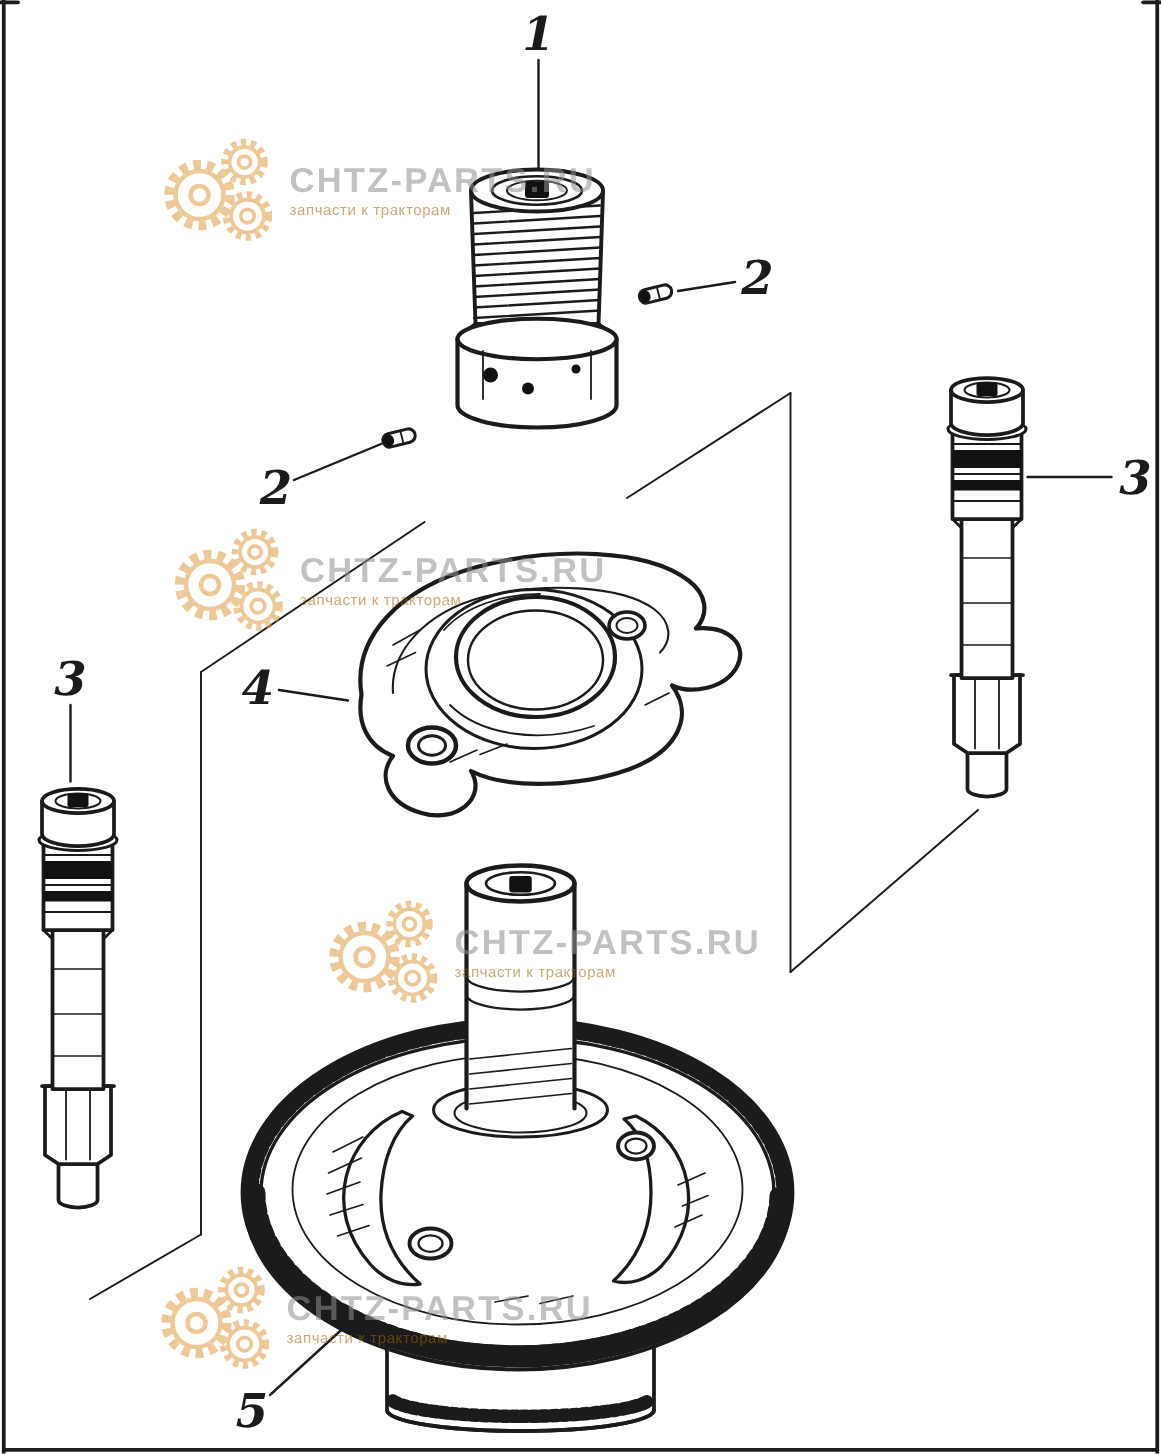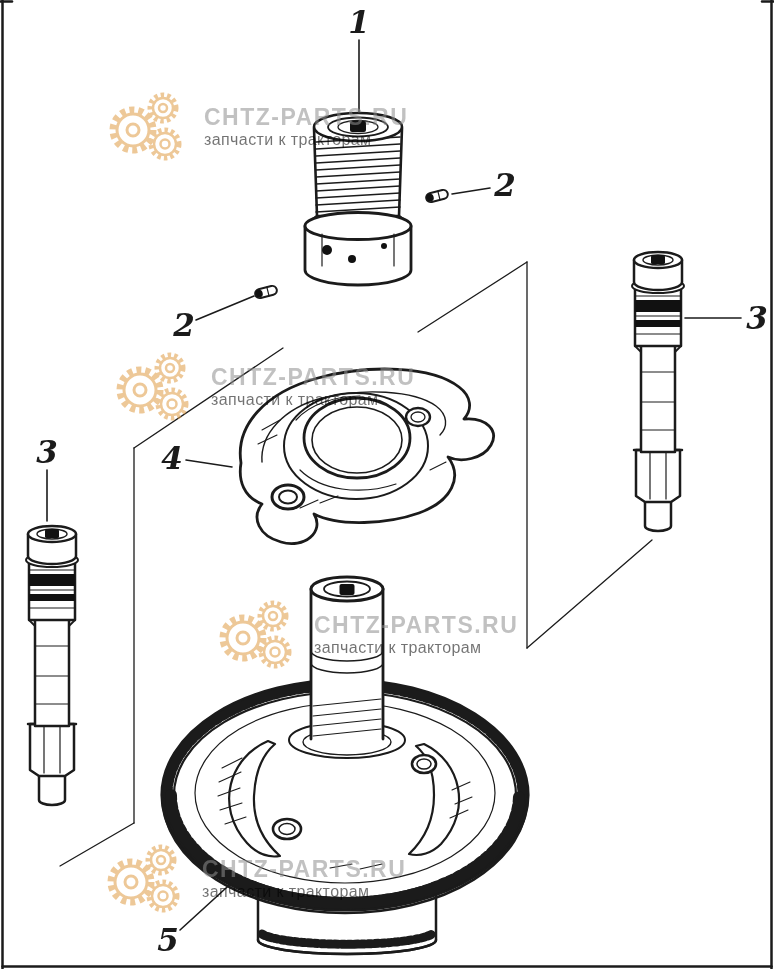--- a/index.html
+++ b/index.html
@@ -21,32 +21,32 @@
   .callout{
     fill:var(--line-ink,#111);
     stroke:none;
     font-family:"DejaVu Serif",serif;
     font-style:italic;
     font-weight:700;
     font-size:31px;
     text-anchor:middle;
   }
   .wm{
-    position:absolute;display:flex;align-items:center;gap:13px;
+    position:absolute;display:flex;align-items:center;gap:2px;
     opacity:.55;pointer-events:none;white-space:nowrap;
   }
   .wm svg .gear{stroke:var(--watermark-gear,#e09c44);fill:none;}
   .wm .brand{
     font-family:"Liberation Sans",sans-serif;
     font-size:23px;font-weight:700;letter-spacing:1.5px;
     color:var(--watermark-text,#8f8f8f);
     line-height:1.05;
   }
   .wm .tagline{
-    font-size:16px;letter-spacing:.4px;color:#000000;margin-top:2px;
+    font-size:10px;letter-spacing:.4px;color:#a16207;margin-top:2px;
   }
 </style>
 </head>
 <body>
 
 <div class="canvas">
 
   <svg width="774" height="969" viewBox="0 0 774 969" class="art-root">
 
     <g stroke-width="2.5">

